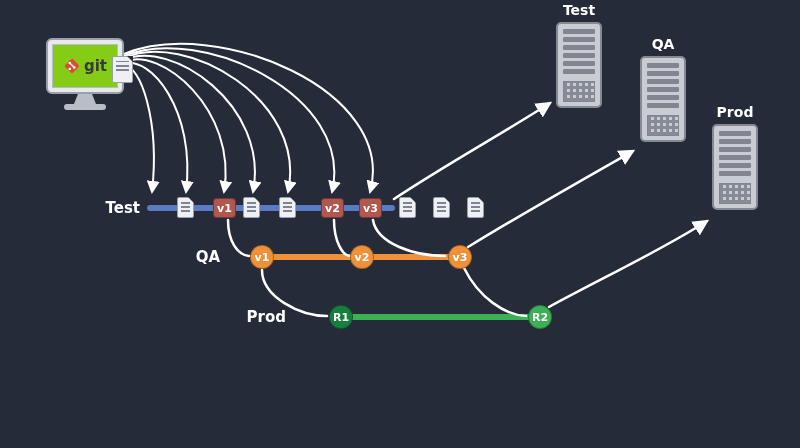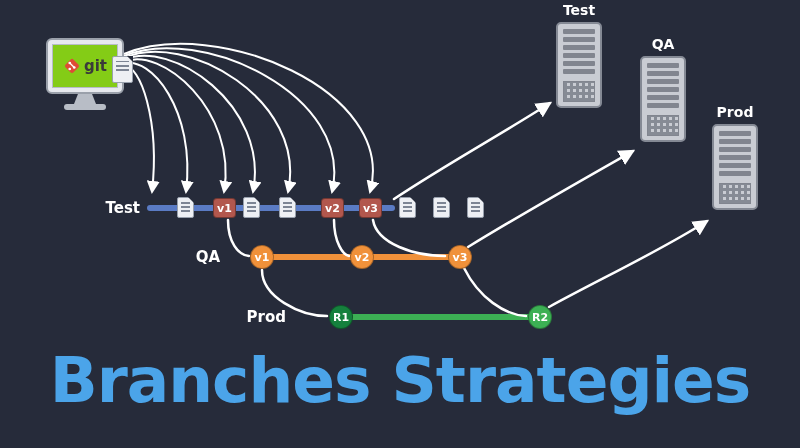--- a/index.html
+++ b/index.html
@@ -181,15 +181,14 @@
       <div class="slat"></div>
         <div class="slat"></div>
         <div class="slat"></div>
       <div class="slat"></div>
         <div class="slat"></div>
         <div class="slat"></div>
       <div class="vents"></div>
     </div>
   </div>
 
-  <div class="title" style="color: rgb(75, 164, 233);">Branches Strategies</div>
 
 </div>
 
 </body></html>

